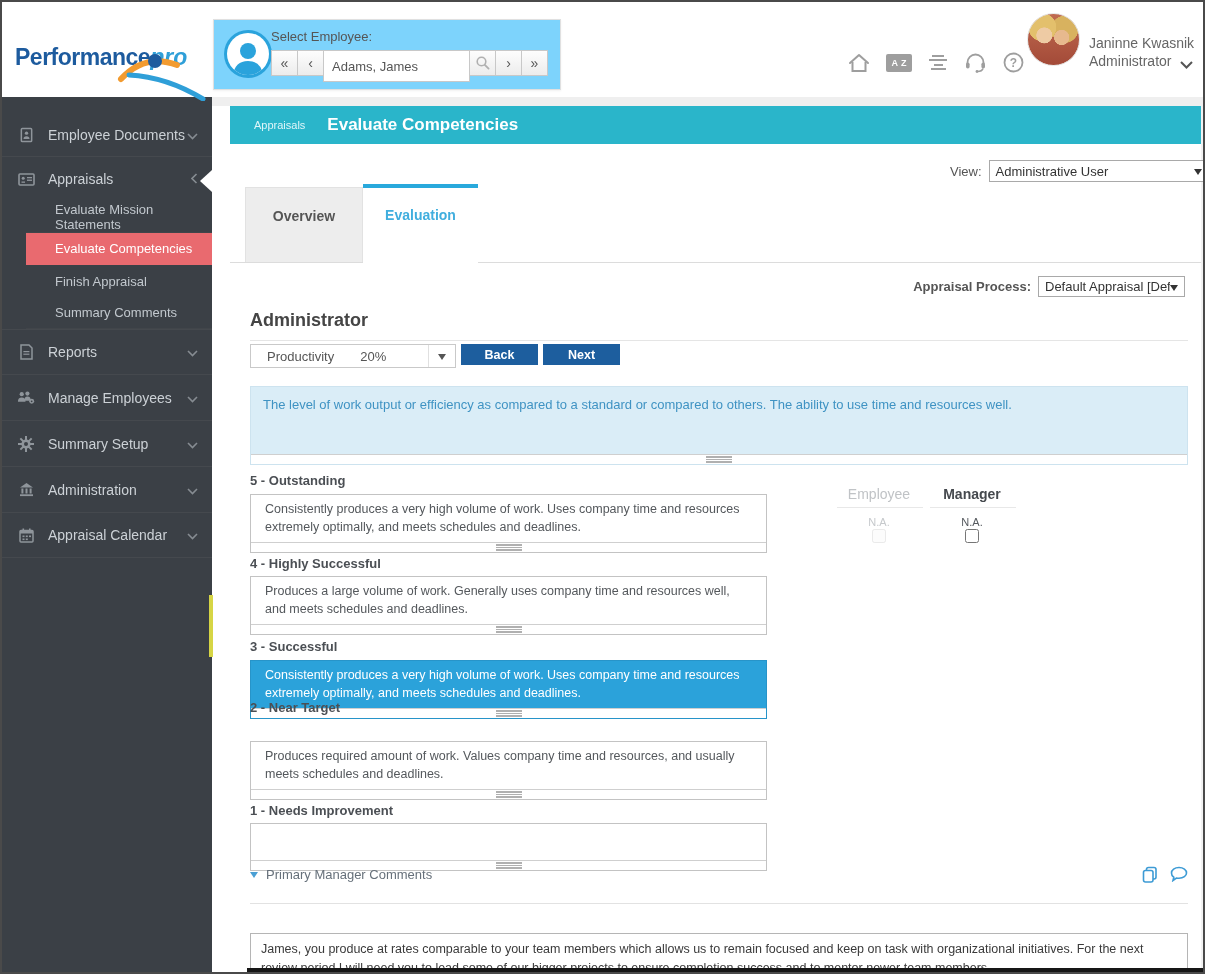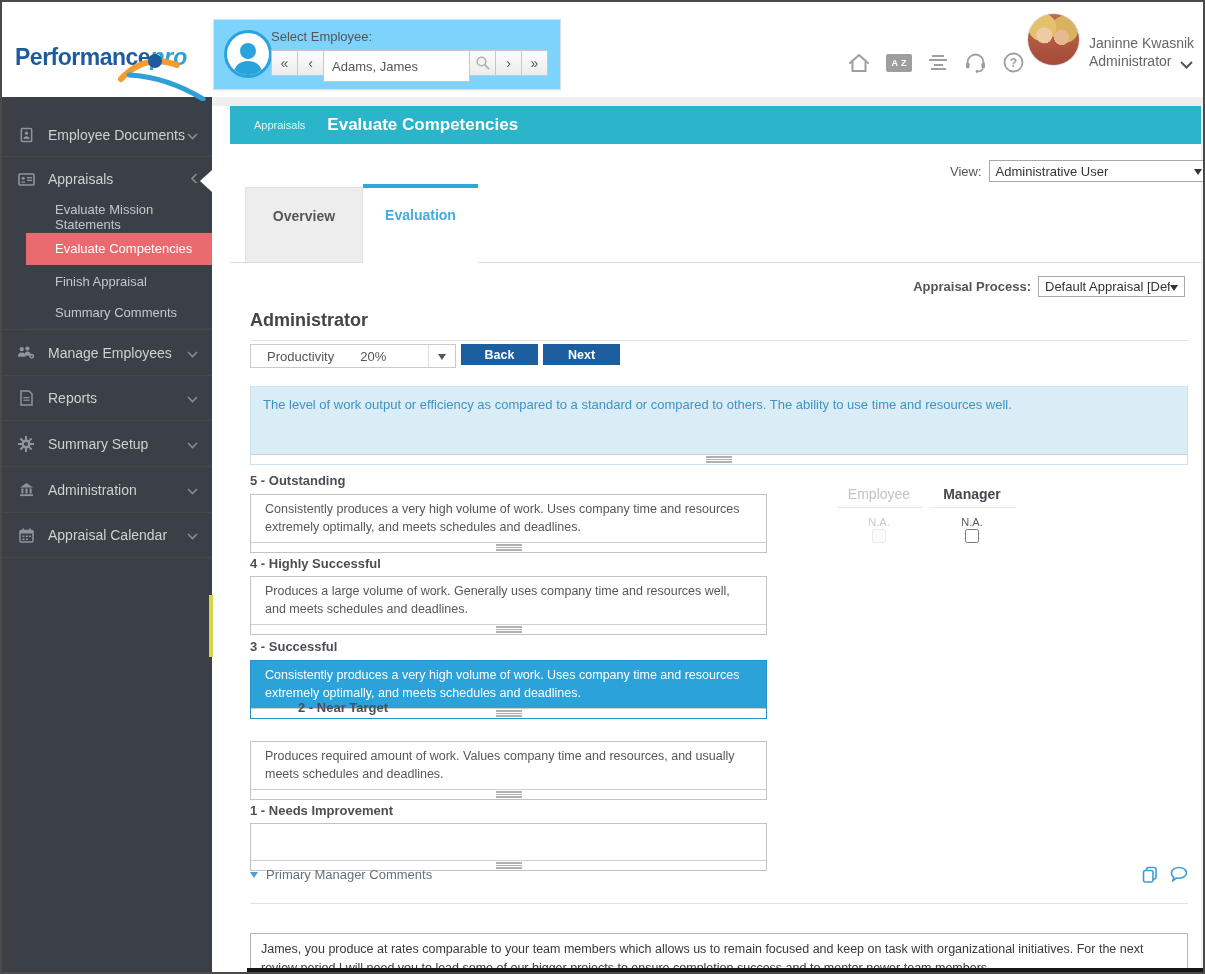--- a/index.html
+++ b/index.html
@@ -240,46 +240,46 @@
           </svg></span>
     </div>
 
     <div class="sub-list">
       <div class="sub-item">Evaluate Mission Statements</div>
       <div class="sub-item active">Evaluate Competencies</div>
       <div class="sub-item" style="border-bottom:none;">Finish Appraisal</div>
       <div class="sub-item">Summary Comments</div>
     </div>
 
+    <div class="side-item" style="height:45px;">
+      <span class="sicon">
+        <svg width="13" height="16" viewBox="0 0 13 16">
+            <path d="M1 1 h8 l3 3 v11 h-11 Z" fill="none" stroke="#8f959b" stroke-width="1.5"></path>
+            <rect x="3.4" y="7" width="6" height="1.2" fill="#8f959b"></rect>
+            <rect x="3.4" y="9.6" width="6" height="1.2" fill="#8f959b"></rect>
+          </svg>
+      </span>
+      <span class="slabel">Reports</span>
+      <span><svg width="11" height="7" viewBox="0 0 11 7">
+            <polyline points="1,1 5.5,5.5 10,1" fill="none" stroke="#868c92" stroke-width="1.6"></polyline>
+          </svg></span>
+    </div>
+
     <div class="side-item" style="height:46px;">
       <span class="sicon">
         <svg width="19" height="15" viewBox="0 0 19 15">
             <circle cx="5" cy="4" r="2.2" fill="#8f959b"></circle>
             <circle cx="11" cy="3.4" r="2.2" fill="#8f959b"></circle>
             <path d="M1 12 q0-4.4 4-4.4 q4 0 4 4.4 Z" fill="#8f959b"></path>
             <path d="M7.8 11 q0-4.6 3.2-4.6 q3.6 0 3.6 4.6 Z" fill="#8f959b"></path>
             <circle cx="15.5" cy="11.5" r="2.6" fill="#8f959b"></circle>
             <circle cx="15.5" cy="11.5" r="0.9" fill="#3b4046"></circle>
           </svg>
       </span>
       <span class="slabel">Manage Employees</span>
-      <span><svg width="11" height="7" viewBox="0 0 11 7">
-            <polyline points="1,1 5.5,5.5 10,1" fill="none" stroke="#868c92" stroke-width="1.6"></polyline>
-          </svg></span>
-    </div>
-
-    <div class="side-item" style="height:45px;">
-      <span class="sicon">
-        <svg width="13" height="16" viewBox="0 0 13 16">
-            <path d="M1 1 h8 l3 3 v11 h-11 Z" fill="none" stroke="#8f959b" stroke-width="1.5"></path>
-            <rect x="3.4" y="7" width="6" height="1.2" fill="#8f959b"></rect>
-            <rect x="3.4" y="9.6" width="6" height="1.2" fill="#8f959b"></rect>
-          </svg>
-      </span>
-      <span class="slabel">Reports</span>
       <span><svg width="11" height="7" viewBox="0 0 11 7">
             <polyline points="1,1 5.5,5.5 10,1" fill="none" stroke="#868c92" stroke-width="1.6"></polyline>
           </svg></span>
     </div>
 
     <div class="side-item" style="height:46px;">
       <span class="sicon">
         <svg width="16" height="16" viewBox="0 0 16 16">
           <g fill="#8f959b">
             <rect x="7" y="0" width="2" height="16"></rect>
@@ -418,21 +418,21 @@
     <div class="rating-body">Consistently produces a very high volume of work. Uses company time and resources extremely optimally, and meets schedules and deadlines.</div>
     <div class="box-footer">
         <span class="grip">
           <i></i>
           <i></i>
           <i></i>
         </span>
       </div>
   </div>
 
-  <div class="rating-label" style="top:698px;margin-left:48px;">2 - Near Target</div>
+  <div class="rating-label" style="top:698px;">2 - Near Target</div>
   <div class="rating-box" style="top:739px;">
     <div class="rating-body">Produces required amount of work. Values company time and resources, and usually meets schedules and deadlines.</div>
     <div class="box-footer">
         <span class="grip">
           <i></i>
           <i></i>
           <i></i>
         </span>
       </div>
   </div>

